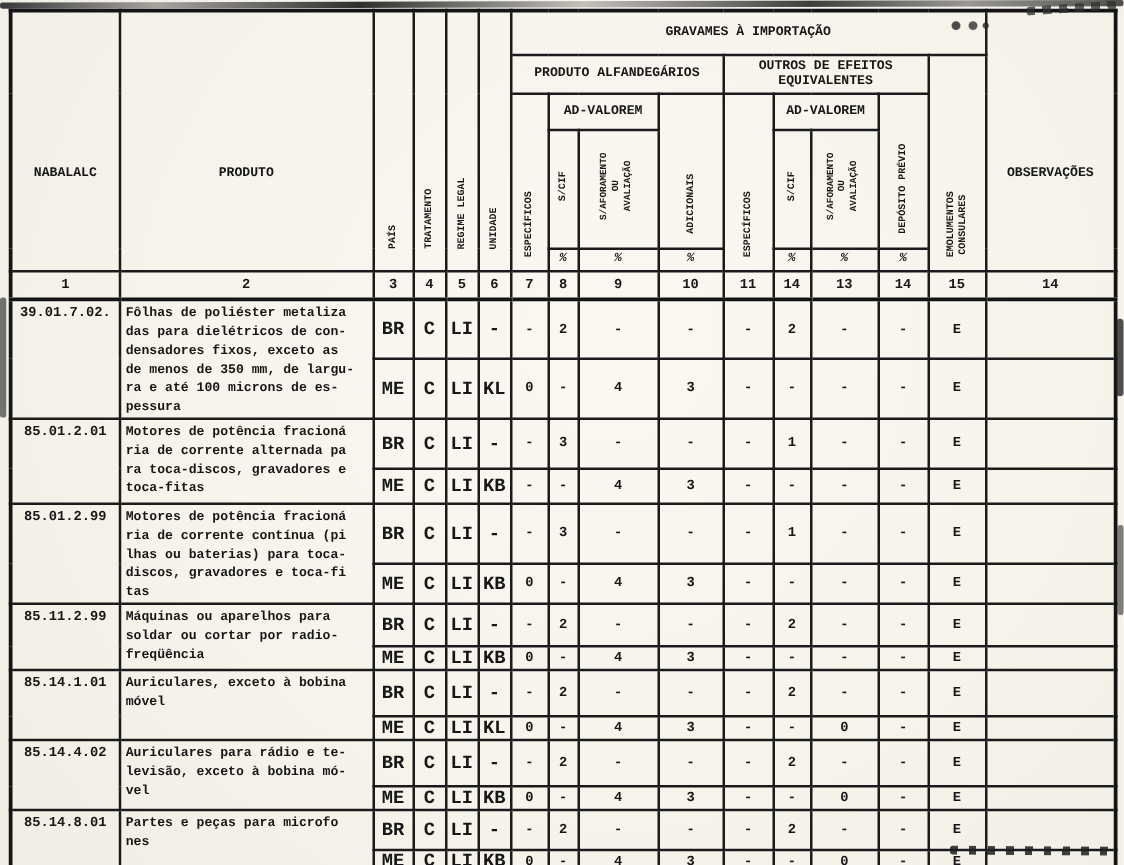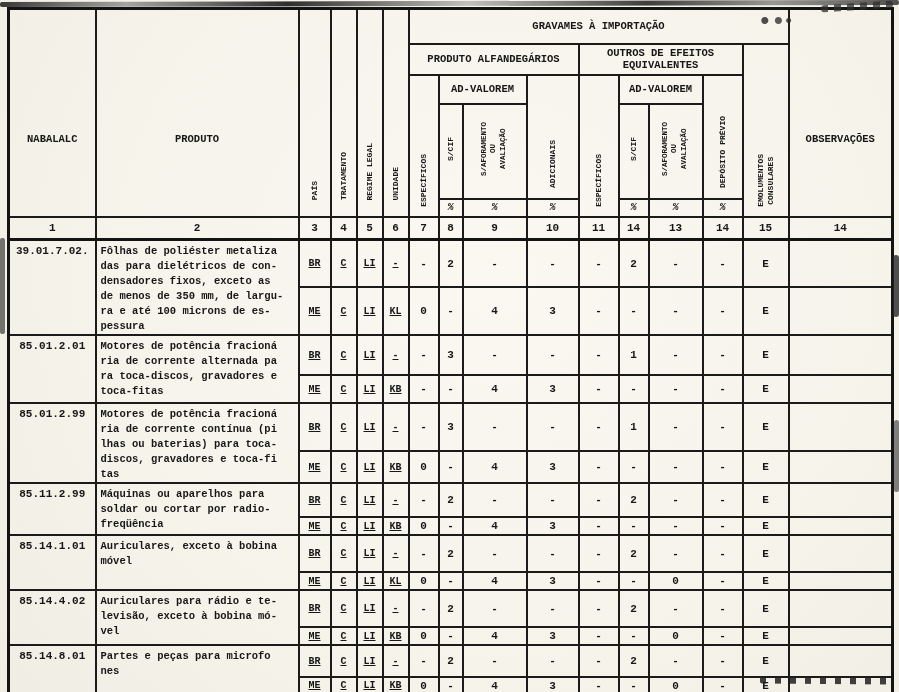--- a/index.html
+++ b/index.html
@@ -40,21 +40,21 @@
     transform:rotate(180deg);
     font-size:8px;font-weight:bold;line-height:1.25;
     white-space:pre-line;
   }
   .vs span{font-size:7.5px;}
   .vb{vertical-align:bottom;padding-bottom:12px;}
   .vb2{vertical-align:bottom;padding-bottom:6px;}
   .pct{font-style:italic;font-size:10px;height:16px;}
   .numrow td{border-bottom:3px solid #141414;border-top:2px solid #141414;}
   .val{font-size:11px;}
-  .small{font-size:10px;text-decoration:underline;}
+  .small{font-size:15px;}
   
   .artifact{position:absolute;pointer-events:none;}
   #smear-top{left:0;top:1px;width:899px;height:5px;border-radius:2px;
     background:linear-gradient(90deg,rgba(25,25,25,.85) 0%,rgba(70,70,70,.45) 14%,rgba(25,25,25,.9) 32%,rgba(95,95,95,.35) 52%,rgba(30,30,30,.85) 72%,rgba(60,60,60,.5) 86%,rgba(25,25,25,.75) 100%);
     transform:rotate(-0.12deg);}
   #squiggle-tr{right:6px;top:3px;width:72px;height:7px;opacity:.75;transform:rotate(-4deg);
     background:repeating-linear-gradient(90deg,#2e2e2e 0 7px,transparent 7px 13px);border-radius:3px;}
   #blob-co{left:758px;top:16px;width:34px;height:9px;opacity:.8;
     background:radial-gradient(circle at 20% 50%,#222 0 3px,transparent 4px),radial-gradient(circle at 60% 50%,#333 0 3px,transparent 4px),radial-gradient(circle at 90% 50%,#2a2a2a 0 2px,transparent 3px);}
   #edge-right1{right:0;top:255px;width:6px;height:62px;background:#262626;opacity:.8;border-radius:3px;}

